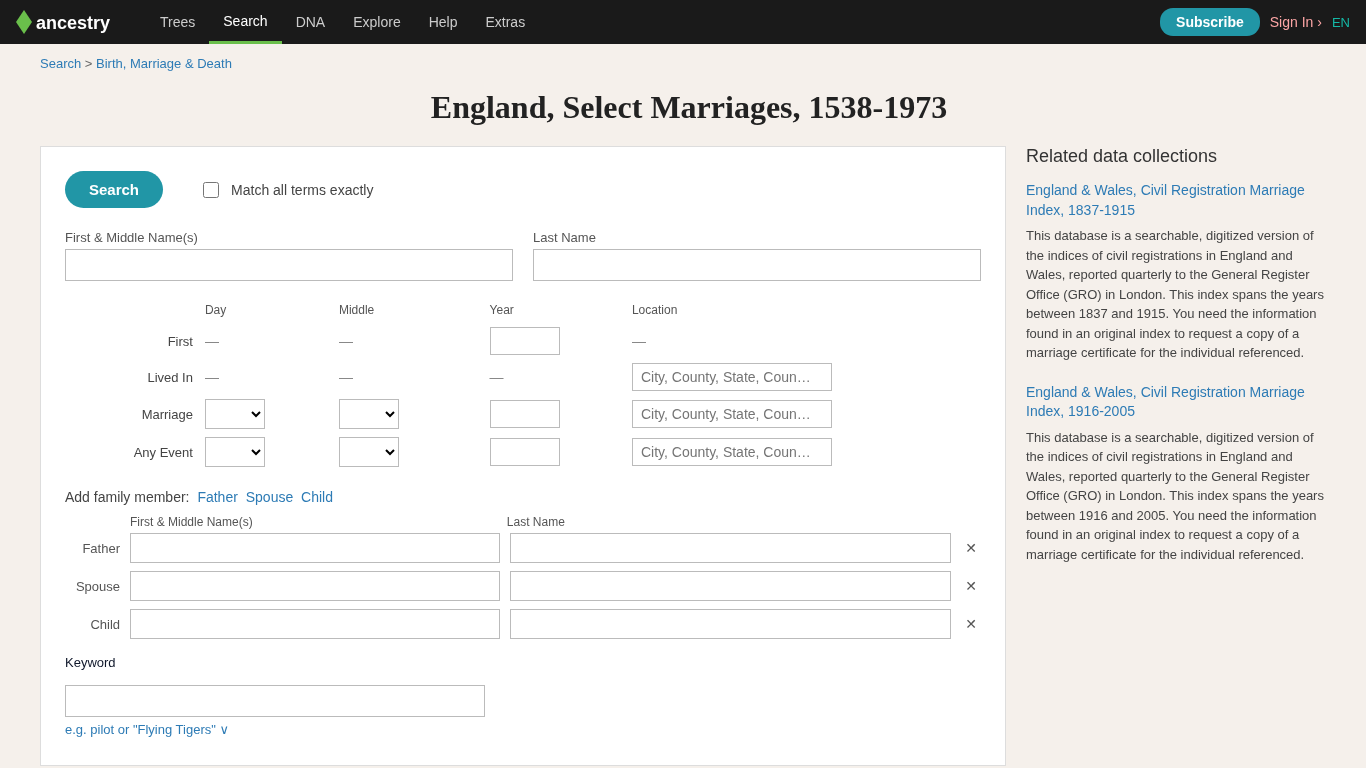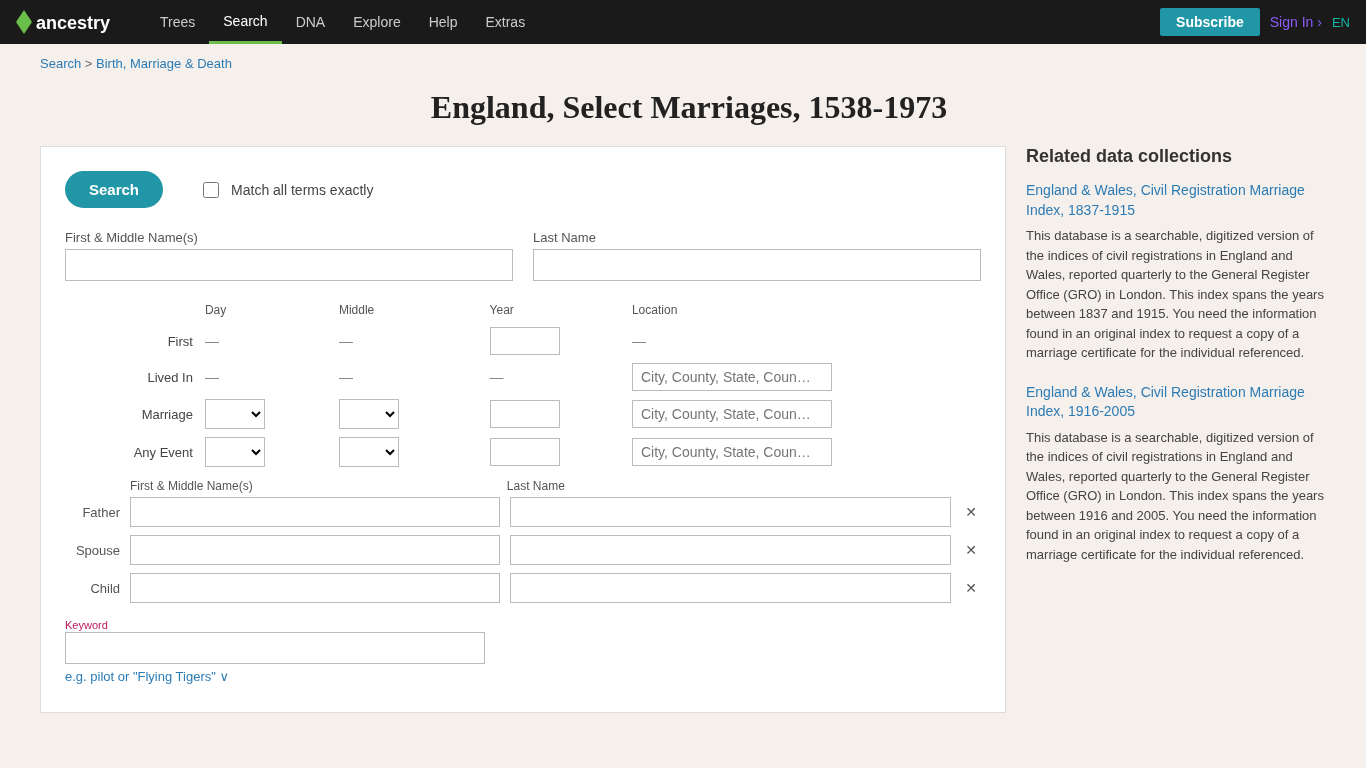--- a/index.html
+++ b/index.html
@@ -6,23 +6,23 @@
     body { font-family: Arial, sans-serif; font-size: 14px; background: #f5f0eb; color: #333; }
 
     
     nav { background: #1a1a1a; display: flex; align-items: center; height: 44px; padding: 0 16px; gap: 0; }
     .nav-logo { display: flex; align-items: center; margin-right: 20px; }
     .nav-logo svg { width: 110px; height: 28px; }
     .nav-links { display: flex; align-items: center; flex: 1; gap: 0; }
     .nav-link { color: #ccc; text-decoration: none; padding: 16px 14px; font-size: 14px; height: 44px; display: flex; align-items: center; }
     .nav-link.active { color: #fff; border-bottom: 3px solid #6abf4b; }
     .nav-right { display: flex; align-items: center; gap: 10px; }
-    .btn-subscribe { background: #2196a6; color: #fff; border: none; padding: 6px 16px; font-size: 14px; border-radius: 2px; cursor: pointer; font-weight: bold; }
+    .btn-subscribe { background: #2196a6; color: #fff; border: none; padding: 6px 16px; font-size: 14px; border-radius: 13px; cursor: pointer; font-weight: bold; }
     .nav-signin { color: #ccc; font-size: 14px; cursor: pointer; }
-    .nav-signin span { color: #8b5cf6; }
+    .nav-signin span { color: #fca5a5; }
     .nav-lang { color: #14b8a6; font-size: 13px; margin-left: 0; }
 
     
     .breadcrumb { padding: 12px 0 0 40px; font-size: 13px; color: #666; }
     .breadcrumb a { color: #2d7bb5; text-decoration: none; }
 
     
     .page-title { text-align: center; font-size: 32px; font-weight: bold; color: #222; padding: 18px 0 20px 12px; font-family: Georgia, serif; }
 
     
@@ -61,27 +61,27 @@
     .family-header { font-size: 14px; color: #444; margin: 18px 0 10px 0; }
     .family-header a { color: #2d7bb5; text-decoration: none; margin-left: 4px; }
     .family-member-row { display: flex; align-items: center; gap: 10px; margin-bottom: 8px; }
     .member-label { font-size: 13px; color: #555; width: 55px; text-align: right; }
     .member-first { flex: 1; border: 1px solid #bbb; padding: 6px 8px; font-size: 14px; min-width: 0; }
     .member-last { flex: 1.2; border: 1px solid #bbb; padding: 6px 8px; font-size: 14px; min-width: 0; }
     .remove-btn { background: none; border: none; cursor: pointer; color: #555; font-size: 14px; padding: 2px 4px; }
 
     
     .keyword-section { margin-top: 16px; }
-    .keyword-label { font-size: 11px; color: #be185d; margin-bottom: 1px; }
+    .keyword-label { font-size: 13px; color: #0f172a; margin-bottom: 15px; }
     .keyword-input { width: 100%; max-width: 420px; border: 1px solid #bbb; padding: 7px 10px; font-size: 14px; }
     .keyword-hint { font-size: 13px; color: #2d7bb5; margin-top: 5px; cursor: pointer; }
 
     
     .right-panel { width: 300px; flex-shrink: 0; }
-    .related-title { font-size: 18px; font-weight: bold; color: #333; margin-bottom: 14px; }
+    .related-title { font-size: 18px; font-weight: normal; color: #333; margin-bottom: 14px; }
     .related-item { margin-bottom: 20px; }
     .related-link { color: #2d7bb5; text-decoration: none; font-size: 14px; line-height: 1.4; display: block; margin-bottom: 6px; }
     .related-desc { font-size: 13px; color: #444; line-height: 1.5; }
 
     
     .th-day { text-align: left; }
     .th-month { text-align: left; }
     .th-year { text-align: left; }
     .th-location { text-align: left; }
   </style>
@@ -204,20 +204,26 @@
             </select>
           </td>
           <td><input type="text" class="year-input" style=""></td>
           <td>
             <input type="text" class="location-input" placeholder="City, County, State, Coun…" style="">
           </td>
         </tr>
       </tbody>
     </table>
 
+    <div class="family-header">
+      <span>Add family member:</span>
+      <a>Father</a>
+      <a>Spouse</a>
+      <a>Child</a>
+    </div>
 
     <div style="display:flex; gap:10px; margin-left:65px; margin-bottom:4px;">
       <div style="flex:1; font-size:12px; color:#555;">First &amp; Middle Name(s)</div>
       <div style="flex:1.2; font-size:12px; color:#555;">Last Name</div>
       <div style="width:24px;"></div>
     </div>
 
     <div class="family-member-row">
       <span class="member-label">Father</span>
       <input type="text" class="member-first" style="">

